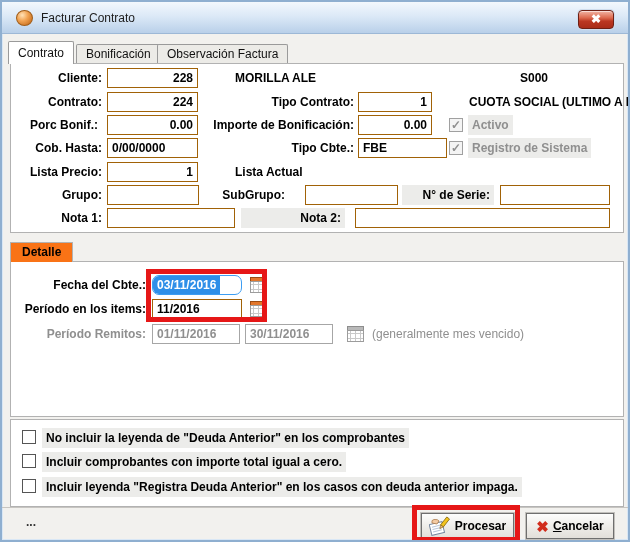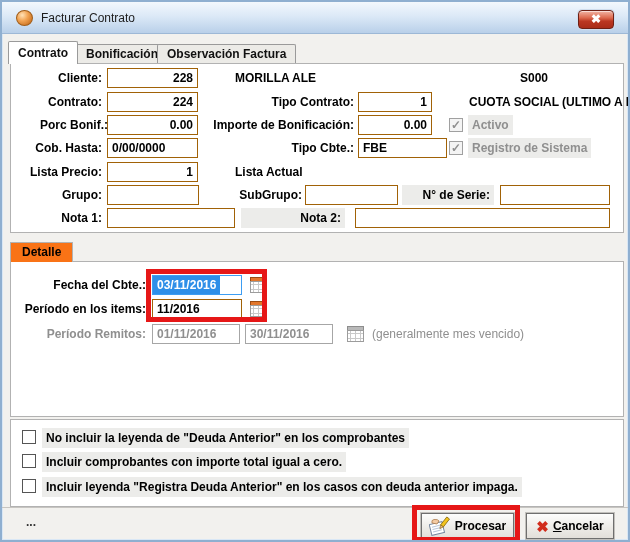--- a/index.html
+++ b/index.html
@@ -22,21 +22,21 @@
   .title-text{position:absolute;left:39px;top:0;height:32px;line-height:32px;
     font-size:12px;color:#1d1d1d;}
   .close-btn{position:absolute;right:14px;top:8px;width:36px;height:19px;
     background:linear-gradient(#f2b5a5 0%,#dd6a4f 40%,#bb3721 60%,#a92c18 100%);
     border:1px solid #6e2015;border-radius:4px;
     box-shadow:0 0 0 1px #cfdded, inset 0 1px 0 rgba(255,255,255,.55);
     color:#fff;font-weight:bold;font-size:12px;text-align:center;line-height:17px;cursor:pointer;}
   
   .tab{position:absolute;top:42px;height:20px;line-height:19px;padding:0 9px;
     background:#ecebe7;border:1px solid #9a9a9a;border-bottom:none;
-    font-size:12px;font-weight:bold;color:#111;border-radius:2px 2px 0 0;}
+    font-size:12px;font-weight:normal;color:#111;border-radius:2px 2px 0 0;}
   .tab.active{top:39px;height:23px;line-height:23px;background:#fff;z-index:3;}
   
   .panel{position:absolute;background:#fff;border:1px solid #b2b2b2;z-index:1;}
   #panel-top{left:8px;top:61px;width:614px;height:170px;}
   #tab-detalle{position:absolute;left:8px;top:240px;height:20px;line-height:19px;padding:0 11px;
     background:#f97316;border:1px solid #b2b2b2;border-bottom:none;
     font-size:12px;font-weight:bold;z-index:2;}
   #panel-detalle{left:8px;top:259px;width:614px;height:156px;}
   #panel-checks{left:8px;top:417px;width:614px;height:88px;}
   
@@ -100,55 +100,55 @@
   <div class="field num" style="left:105px;top:66px;width:91px;">228</div>
   <div class="val" style="left:203px;top:66px;width:250px;">MORILLA ALE</div>
   <div class="val" style="left:488px;top:66px;width:60px;">S000</div>
 
   <div class="lbl r" style="left:8px;top:90px;width:92px;">Contrato:</div>
   <div class="field num" style="left:105px;top:90px;width:91px;">224</div>
   <div class="lbl r" style="left:158px;top:90px;width:194px;">Tipo Contrato:</div>
   <div class="field num" style="left:356px;top:90px;width:74px;">1</div>
   <div class="val" style="left:437px;top:90px;width:184px;">CUOTA SOCIAL (ULTIMO A PRO</div>
 
-  <div class="lbl r" style="left:14px;top:113px;width:92px;">Porc Bonif.:</div>
+  <div class="lbl r" style="left:4px;top:113px;width:92px;">Porc Bonif.:</div>
   <div class="field num" style="left:105px;top:113px;width:91px;">0.00</div>
   <div class="lbl r" style="left:158px;top:113px;width:194px;">Importe de Bonificación:</div>
   <div class="field num" style="left:356px;top:113px;width:74px;">0.00</div>
   <div class="cb dis on" style="left:447px;top:116px;"><span class="mark">✓</span></div>
   <div class="lbl dis graybg" style="left:466px;top:113px;">Activo</div>
 
   <div class="lbl r" style="left:8px;top:136px;width:92px;">Cob. Hasta:</div>
   <div class="field" style="left:105px;top:136px;width:91px;">0/00/0000</div>
   <div class="lbl r" style="left:158px;top:136px;width:194px;">Tipo Cbte.:</div>
   <div class="field" style="left:356px;top:136px;width:89px;">FBE</div>
   <div class="cb dis on" style="left:447px;top:139px;"><span class="mark">✓</span></div>
   <div class="lbl dis graybg" style="left:466px;top:136px;">Registro de Sistema</div>
 
   <div class="lbl r" style="left:8px;top:160px;width:92px;">Lista Precio:</div>
   <div class="field num" style="left:105px;top:160px;width:91px;">1</div>
   <div class="val" style="left:203px;top:160px;width:200px;">Lista Actual</div>
 
   <div class="lbl r" style="left:8px;top:183px;width:92px;">Grupo:</div>
   <div class="field" style="left:105px;top:183px;width:92px;"></div>
-  <div class="lbl r" style="left:215px;top:183px;width:85px;">SubGrupo:</div>
+  <div class="lbl r" style="left:198px;top:183px;width:85px;">SubGrupo:</div>
   <div class="field" style="left:303px;top:183px;width:93px;"></div>
   <div class="lbl r graybg" style="left:400px;top:183px;width:92px;">N° de Serie:</div>
   <div class="field" style="left:498px;top:183px;width:110px;"></div>
 
   <div class="lbl r" style="left:8px;top:206px;width:92px;">Nota 1:</div>
   <div class="field" style="left:105px;top:206px;width:128px;"></div>
   <div class="lbl r graybg" style="left:239px;top:206px;width:104px;">Nota 2:</div>
   <div class="field" style="left:353px;top:206px;width:255px;"></div>
 
   <div id="tab-detalle">Detalle</div>
   <div class="panel" id="panel-detalle"></div>
 
   <div class="lbl r" style="left:8px;top:273px;width:136px;">Fecha del Cbte.:</div>
-  <div class="field focus" style="left:150px;top:273px;width:90px;"><span class="sel">03/11/2016</span></div>
+  <div class="field focus" style="left:150px;top:273px;width:90px;border-radius:7px;"><span class="sel">03/11/2016</span></div>
   <div class="cal" style="left:248px;top:275px;">
       <div class="top"></div>
       <div class="body"></div>
     </div>
 
   <div class="lbl r" style="left:8px;top:297px;width:136px;">Período en los items:</div>
   <div class="field" style="left:150px;top:297px;width:90px;">11/2016</div>
   <div class="cal" style="left:248px;top:299px;">
       <div class="top"></div>
       <div class="body"></div>

